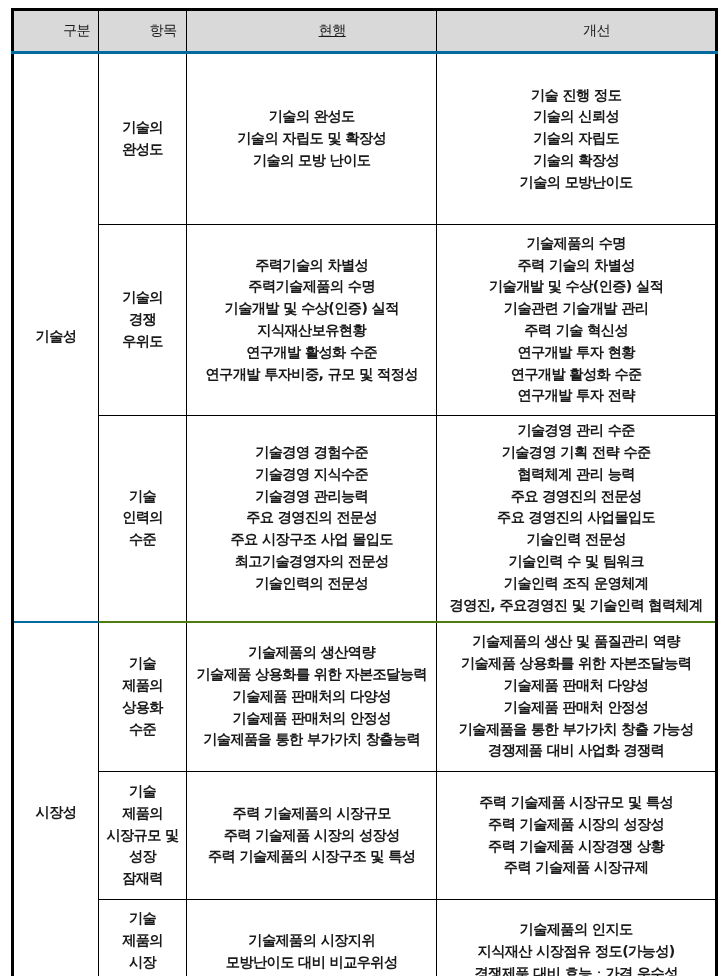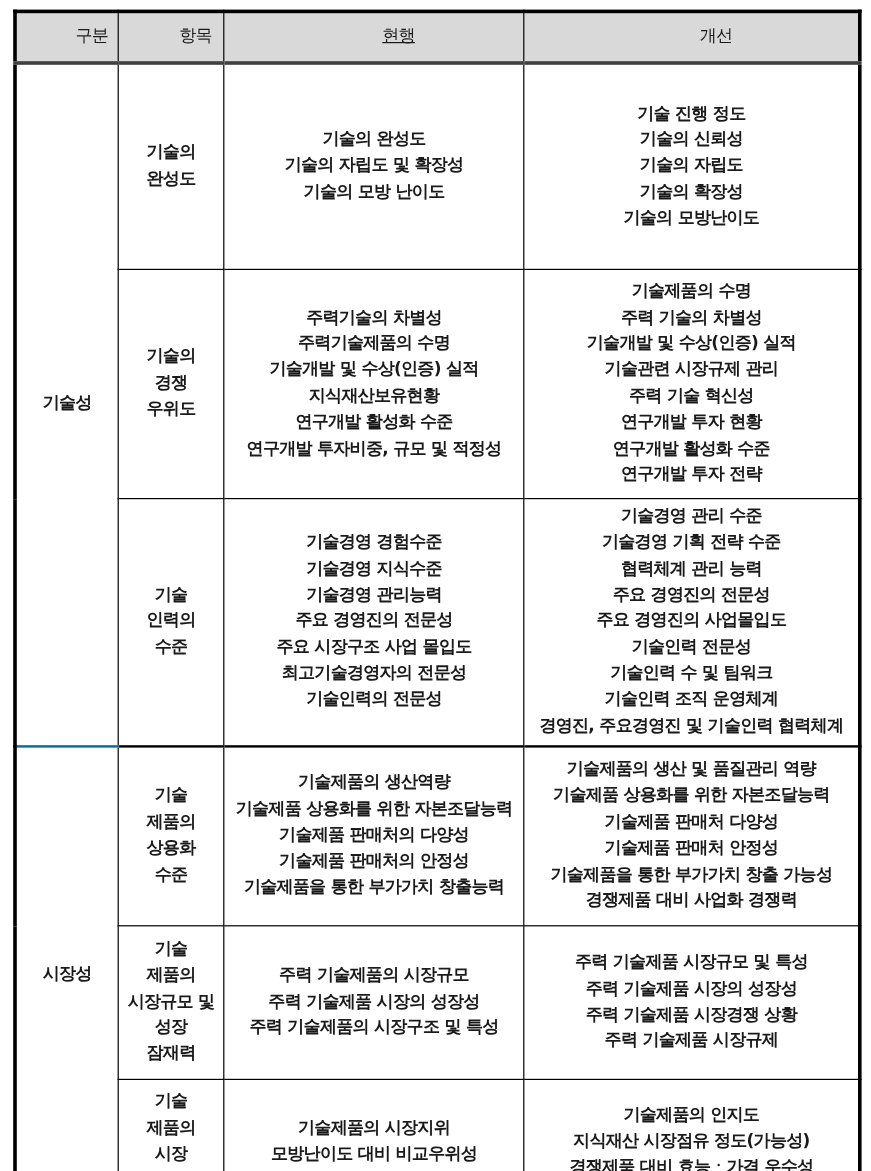--- a/index.html
+++ b/index.html
@@ -10,24 +10,24 @@
       width: 707px; border-collapse: collapse;
       border: 3px solid #000;
       font-size: 14.2px; letter-spacing: -0.6px; line-height: 21.8px;
     }
     table.eval th, table.eval td {
       border: 1px solid #000; text-align: center; vertical-align: middle;
       padding: 0 1px; white-space: nowrap; font-weight: bold;
     }
     table.eval thead th {
       background: #d9d9d9; font-weight: normal; height: 40px;
-      border-bottom: 3px solid #404040;
+      border-bottom: 3px solid #0369a1;
       padding-left: 42px;
     }
-    tr.section-end td { border-bottom: 2px solid #000000; }
+    tr.section-end td { border-bottom: 2px solid #4d7c0f; }
     .col-cat { width: 77px; }
     .col-item { width: 78px; }
     .col-cur { width: 250px; text-decoration: underline; }
     .col-new { width: 294px; margin-left: 32px; }
     .lines div { display: block; }
   </style>
 </head>
 <body>
 
 <table class="eval">
@@ -71,21 +71,21 @@
         <div>주력기술제품의 수명</div>
         <div>기술개발 및 수상(인증) 실적</div>
         <div>지식재산보유현황</div>
         <div>연구개발 활성화 수준</div>
         <div>연구개발 투자비중, 규모 및 적정성</div>
       </td>
       <td class="lines">
         <div>기술제품의 수명</div>
         <div>주력 기술의 차별성</div>
         <div>기술개발 및 수상(인증) 실적</div>
-        <div>기술관련 시장규제 관리</div>
+        <div>기술관련 기술개발 관리</div>
         <div>주력 기술 혁신성</div>
         <div>연구개발 투자 현황</div>
         <div>연구개발 활성화 수준</div>
         <div>연구개발 투자 전략</div>
       </td>
     </tr>
     <tr class="section-end" style="height:206px">
       <td class="lines">
         <div>기술</div>
         <div>인력의</div>

